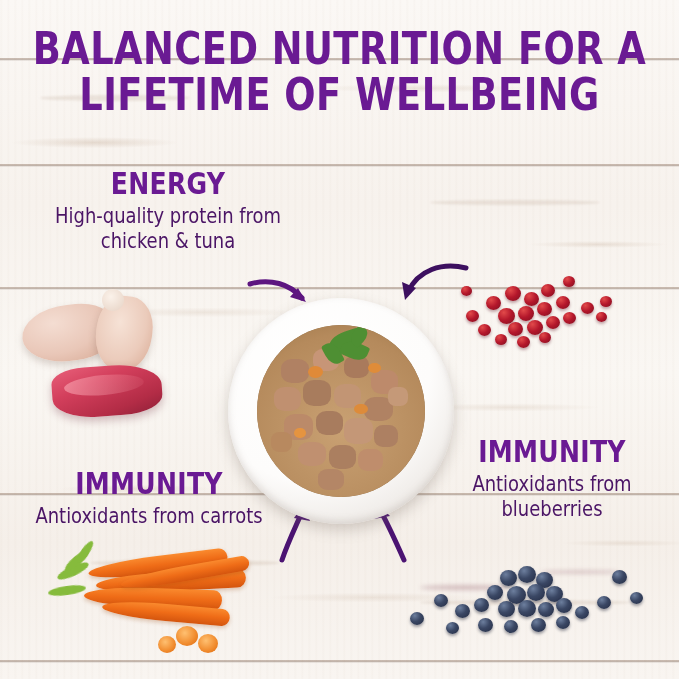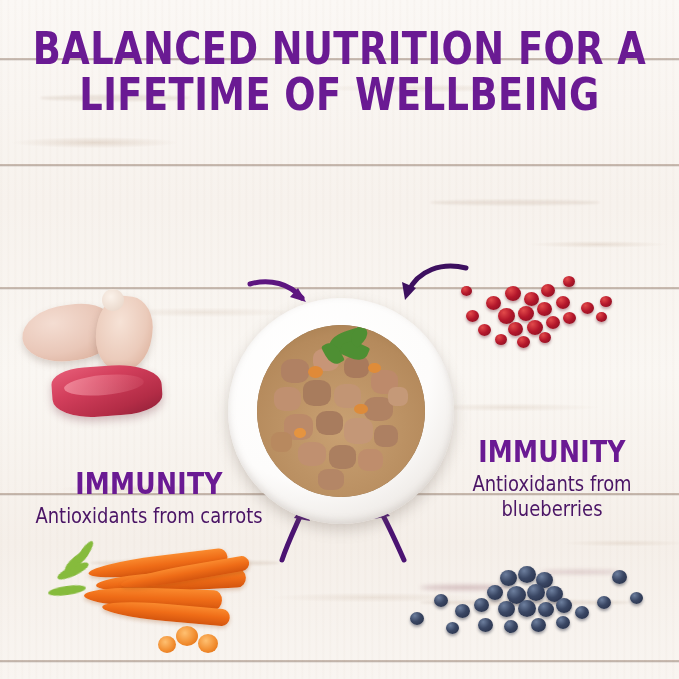--- a/index.html
+++ b/index.html
@@ -137,20 +137,25 @@
   <div class="seam s4"></div>
   <div class="seam s5"></div>
   <div class="grain" style="left:40px;top:95px;width:150px;height:6px;"></div>
   <div class="grain" style="left:430px;top:200px;width:170px;height:5px;"></div>
   <div class="grain" style="left:90px;top:560px;width:190px;height:6px;"></div>
   <div class="grain" style="left:420px;top:600px;width:210px;height:5px;"></div>
 
   <div class="headline">BALANCED NUTRITION FOR A
 LIFETIME OF WELLBEING</div>
 
+  <div class="callout" id="callout-energy">
+    <div class="c-head">ENERGY</div>
+    <div class="c-body">High-quality protein from
+chicken &amp; tuna</div>
+  </div>
 
 
   <div class="callout" id="callout-carrots">
     <div class="c-head">IMMUNITY</div>
     <div class="c-body">Antioxidants from carrots</div>
   </div>
 
   <div class="callout" id="callout-blueberries">
     <div class="c-head">IMMUNITY</div>
     <div class="c-body">Antioxidants from

